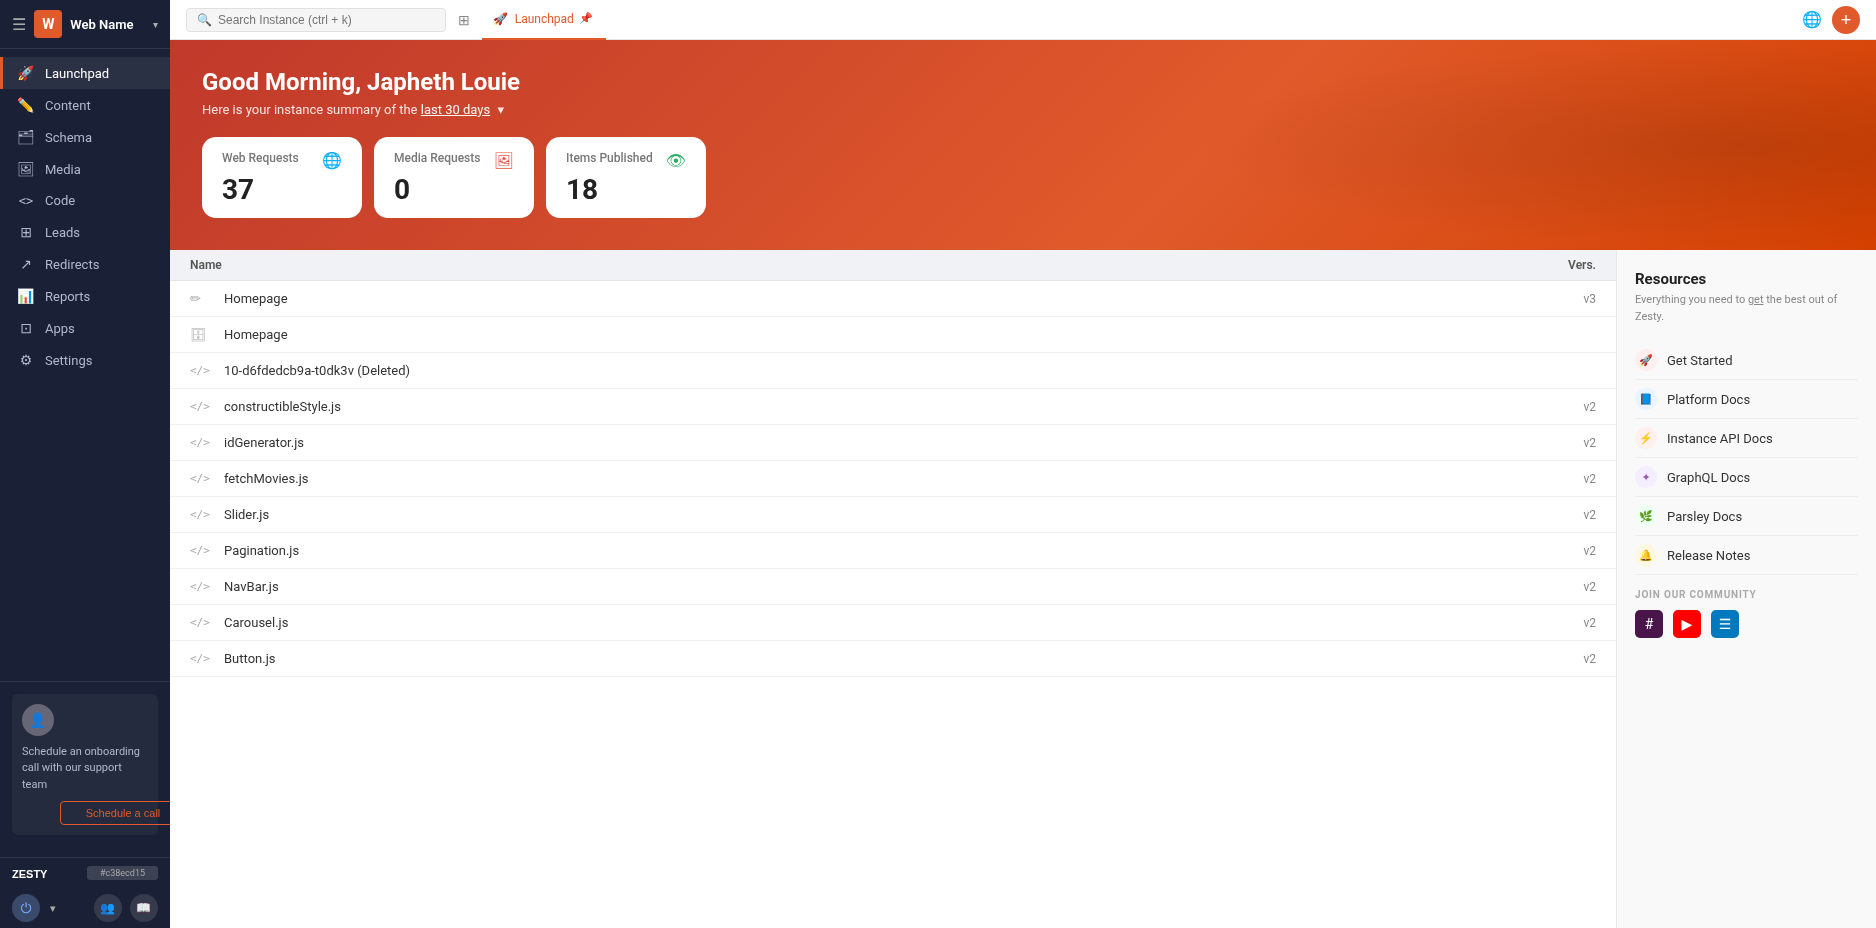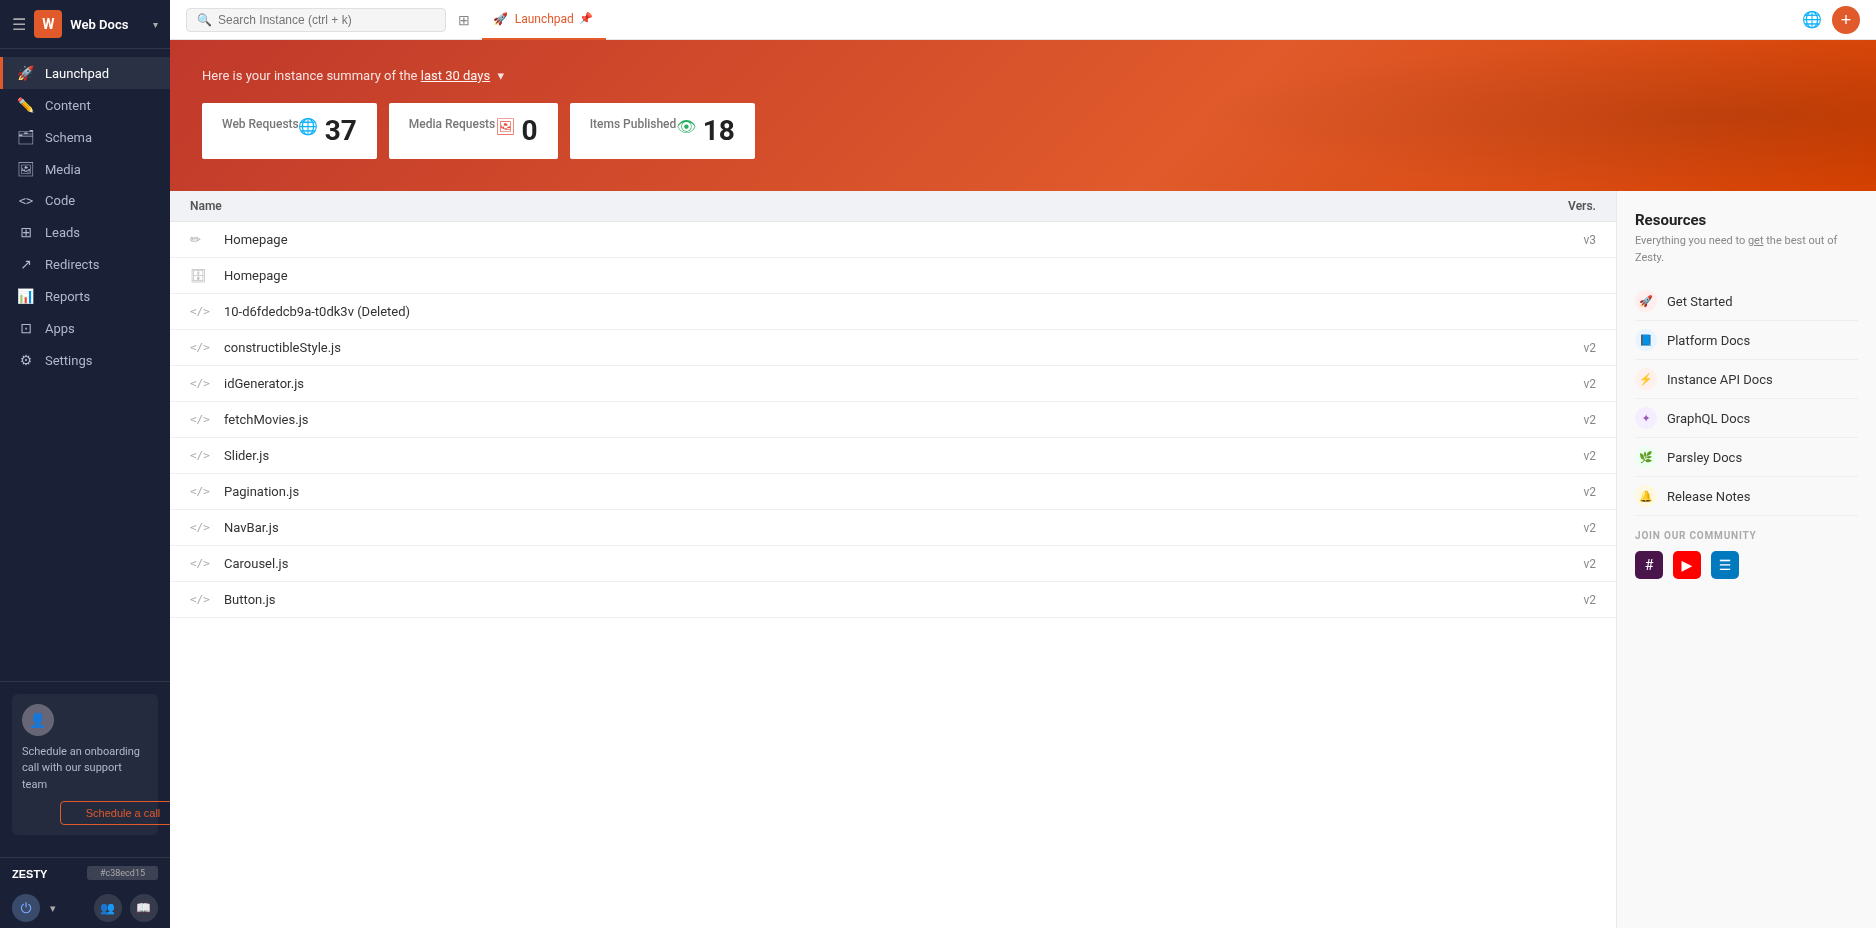--- a/index.html
+++ b/index.html
@@ -202,26 +202,26 @@
     .hero-subtitle a { color: rgba(255,255,255,0.95); text-decoration: underline; }
     .hero-subtitle .dropdown-arrow { margin-left: 4px; }
 
     .stats-row {
       display: flex;
       gap: 0;
       margin-top: 20px;
     }
     .stat-card {
       background: #fff;
-      border-radius: 2px;
+      border-radius: 14px;
       padding: 14px 20px;
       min-width: 160px;
       margin-right: 12px;
       display: flex;
-      flex-direction: row;
+      flex-direction: column;
       gap: 6px;
       position: relative;
     }
     .stat-card-header {
       display: flex; justify-content: space-between; align-items: flex-start;
     }
     .stat-title { font-size: 12px; color: #777; font-weight: 500; }
     .stat-icon { font-size: 16px; }
     .stat-value { font-size: 28px; font-weight: 700; color: #222; line-height: 1; }
     .stat-icon-blue { color: #3498db; }
@@ -323,21 +323,21 @@
     ::-webkit-scrollbar-track { background: transparent; }
     ::-webkit-scrollbar-thumb { background: #ccc; border-radius: 3px; }
   </style>
 </head>
 <body>
 
 <div class="sidebar">
   <div class="sidebar-header">
     <span class="hamburger-icon">☰</span>
     <div class="sidebar-logo-w">W</div>
-    <span class="sidebar-app-name">Web Docs</span>
+    <span class="sidebar-app-name">Web Name</span>
     <span class="sidebar-arrow">▾</span>
   </div>
 
   <nav class="sidebar-nav">
     <div class="nav-item active">
       <span class="nav-icon">🚀</span>
       <span>Launchpad</span>
     </div>
     <div class="nav-item">
       <span class="nav-icon">✏️</span>
@@ -415,20 +415,21 @@
     </div>
     <div class="topbar-right">
       <span class="globe-icon">🌐</span>
       <button class="add-btn">+</button>
     </div>
   </div>
 
   <div class="content-area">
 
     <div class="hero-banner">
+      <div class="hero-greeting">Good Morning, Japheth Louie</div>
       <div class="hero-subtitle">
         <span>Here is your instance summary of the</span>
         <a>last 30 days</a>
         <span class="dropdown-arrow">▾</span>
       </div>
       <div class="stats-row">
         <div class="stat-card">
           <div class="stat-card-header">
             <span class="stat-title">Web Requests</span>
             <span class="stat-icon stat-icon-blue">🌐</span>

